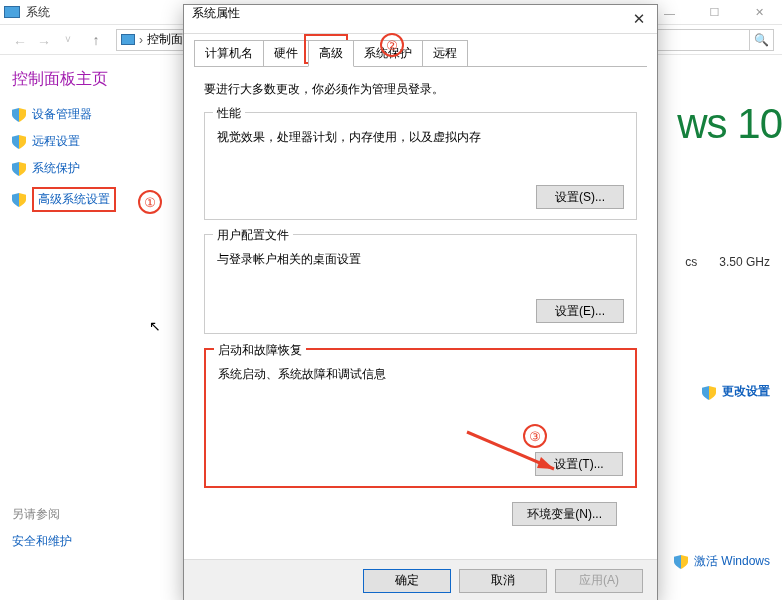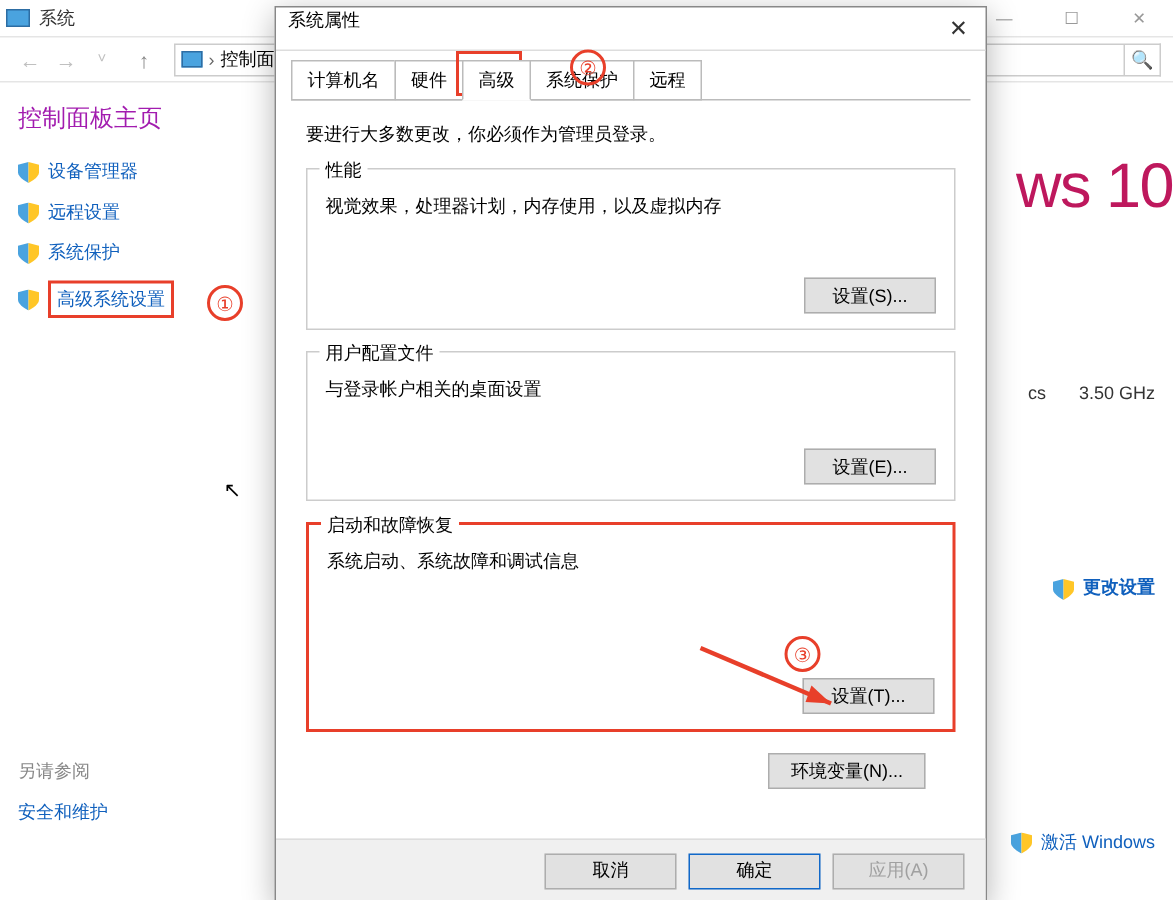--- a/index.html
+++ b/index.html
@@ -27,21 +27,21 @@
     .shield { width: 14px; height: 14px; margin-right: 6px; }
     .shield svg { width: 14px; height: 14px; }
     .side-text { color: #1060bd; font-size: 12px; }
     .side-hilite { border: 2.5px solid #e83f2a; padding: 2px 4px; }
     .anno-circle { width: 24px; height: 24px; border: 2.5px solid #e83f2a; border-radius: 50%; display: inline-flex; align-items: center; justify-content: center; color: #e83f2a; font-size: 13px; }
     .anno1 { position: absolute; left: 138px; top: 190px; }
 
     .see-also { position: absolute; left: 12px; bottom: 40px; }
     .see-also-hdr { color: #888; font-size: 12px; margin-bottom: 10px; }
 
-    .rightbg { position: absolute; right: 0; top: 100px; font-size: 42px; color: #be185d; font-weight: 300; letter-spacing: -1px; }
+    .rightbg { position: absolute; right: 0; top: 100px; font-size: 42px; color: #15803d; font-weight: 300; letter-spacing: -1px; }
     .specs { position: absolute; right: 12px; top: 255px; font-size: 12px; color: #333; display:flex; gap: 22px;}
     .change-link { position: absolute; right: 12px; top: 383px; display:flex; align-items:flex-end;font-weight:bold; }
     .activate { position: absolute; right: 12px; bottom: 30px; display:flex; align-items:center; }
 
     .cursor { position:absolute; left: 149px; top: 318px; font-size: 14px; color:#000; }
 
     
     .dialog { position: absolute; left: 183px; top: 4px; width: 475px; height: 598px; background: #fff; border: 1px solid #888; box-shadow: 0 5px 20px rgba(0,0,0,.3); }
     .dlg-titlebar { height: 28px; display: flex; align-items: flex-start; padding: 0 8px; font-size: 12px; }
     .dlg-close { position: absolute; right: 6px; top: 5px; font-size: 15px; color: #333; width: 24px; text-align: center; }
@@ -207,17 +207,17 @@
         <polygon points="95,45 82,33 78,44" fill="#e83f2a"></polygon>
       </svg>
     </div>
 
     <div class="env-row">
       <button class="btn">环境变量(N)...</button>
     </div>
   </div>
 
   <div class="dlg-btns">
+    <button class="btn primary">确定</button>
     <button class="btn">取消</button>
-    <button class="btn primary">确定</button>
     <button class="btn disabled">应用(A)</button>
   </div>
 </div>
 
 </body></html>

